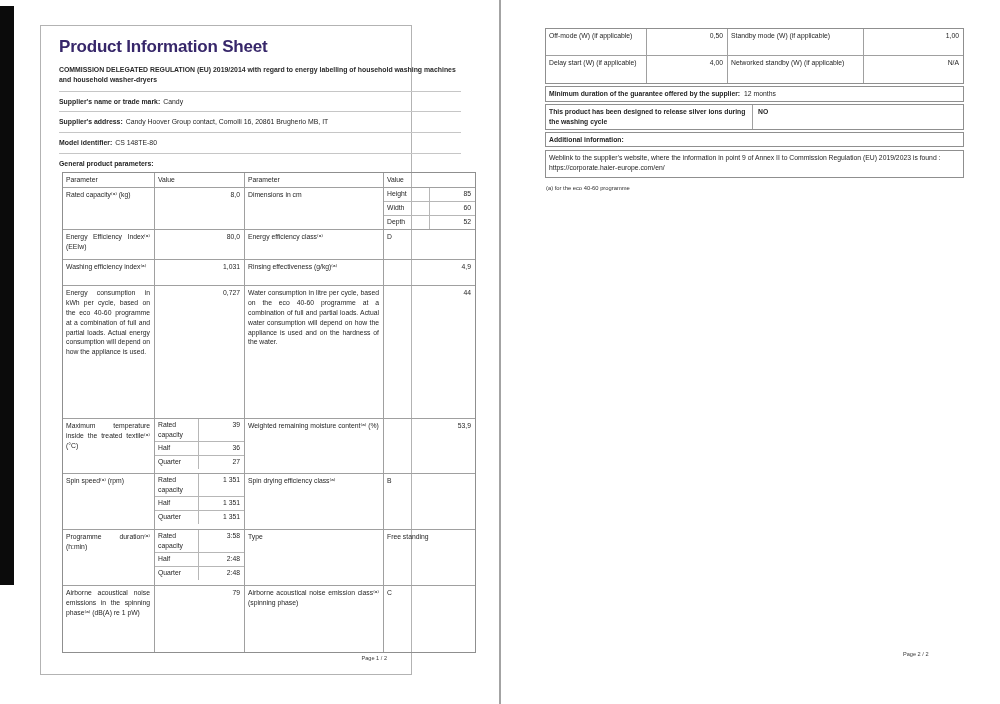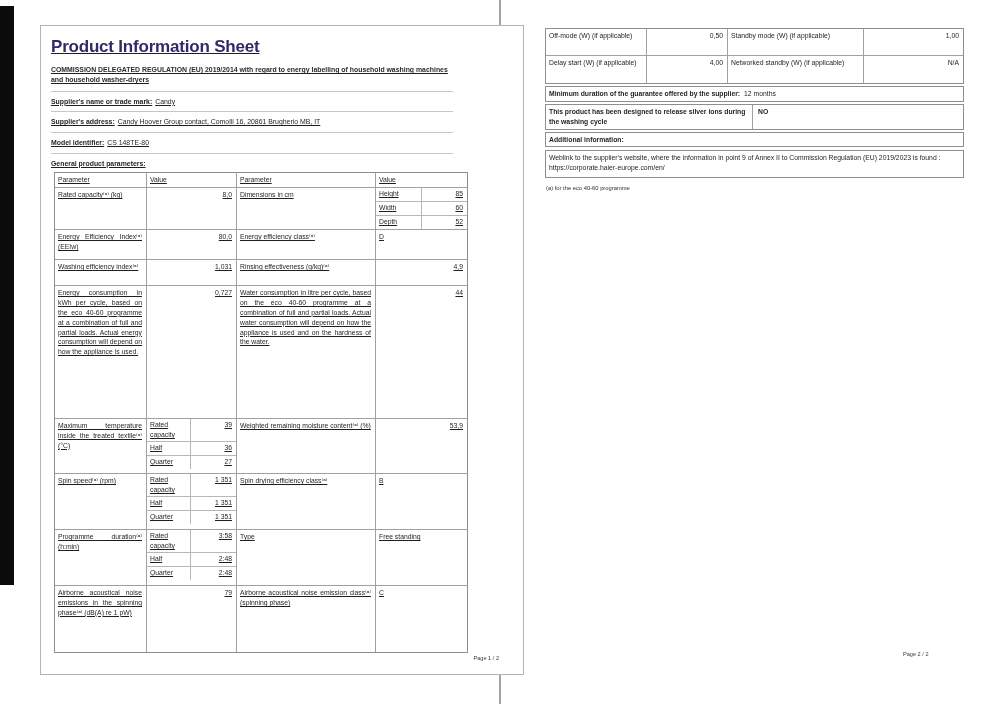--- a/index.html
+++ b/index.html
@@ -10,24 +10,23 @@
     color:#1f1f1f;
   }
   .canvas { position:absolute; inset:0; background:#ffffff; }
 
   
   .edge-strip { position:absolute; left:0; top:6px; width:14px; height:579px; background:#0b0b0b; }
   .page-divider { position:absolute; left:499px; top:0; width:2px; height:704px; background:#a3a3a3; }
 
   
   .page1 {
-    position:absolute; left:40px; top:25px; width:484px; height:650px;
+    position:absolute; left:40px; top:25px; width:372px; height:650px;
     border:1px solid #b3b3b3; background:#fff;
-    padding:8px 12px 8px 10px;
-    text-decoration:underline;
+    padding:8px 12px 8px 18px;
   }
   .title {
     font-size:17px; font-weight:700; color:#37276a;
     letter-spacing:-0.2px; margin:3px 0 6px 0;
   }
   .reg {
     font-size:6.9px; line-height:1.5; font-weight:600; color:#2a2a2a;
     padding:2px 0 5px 0; border-bottom:1px solid #c6c6c6; width:402px;
   }
   .kv {

